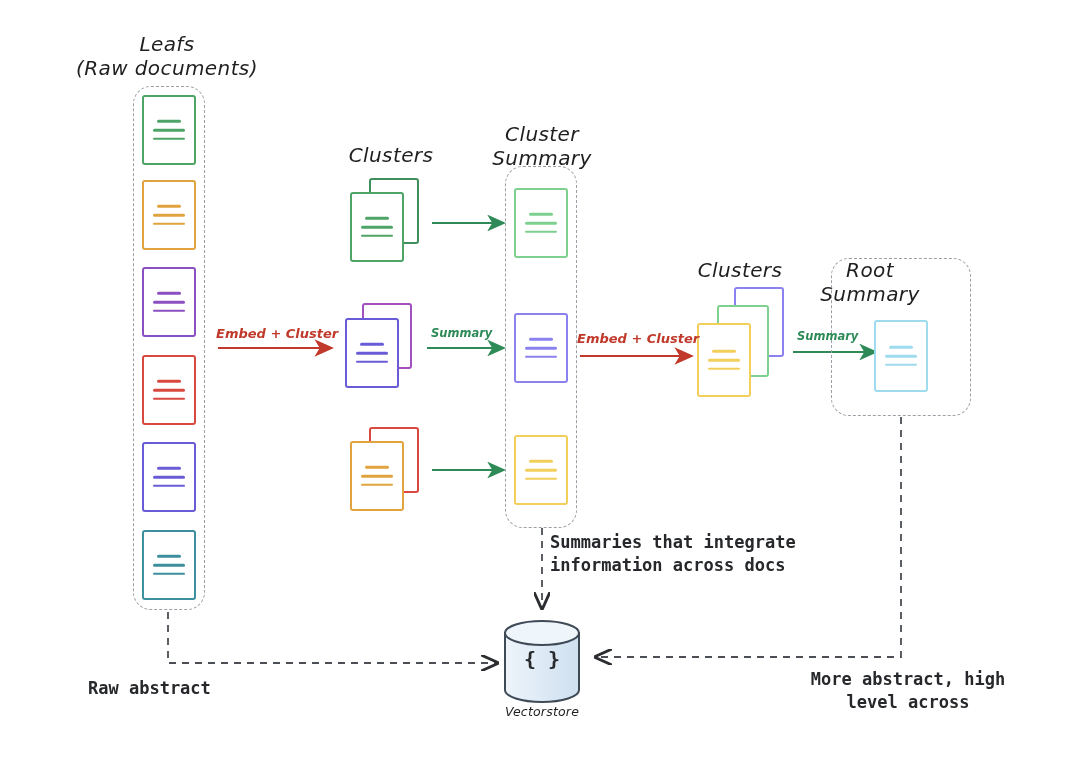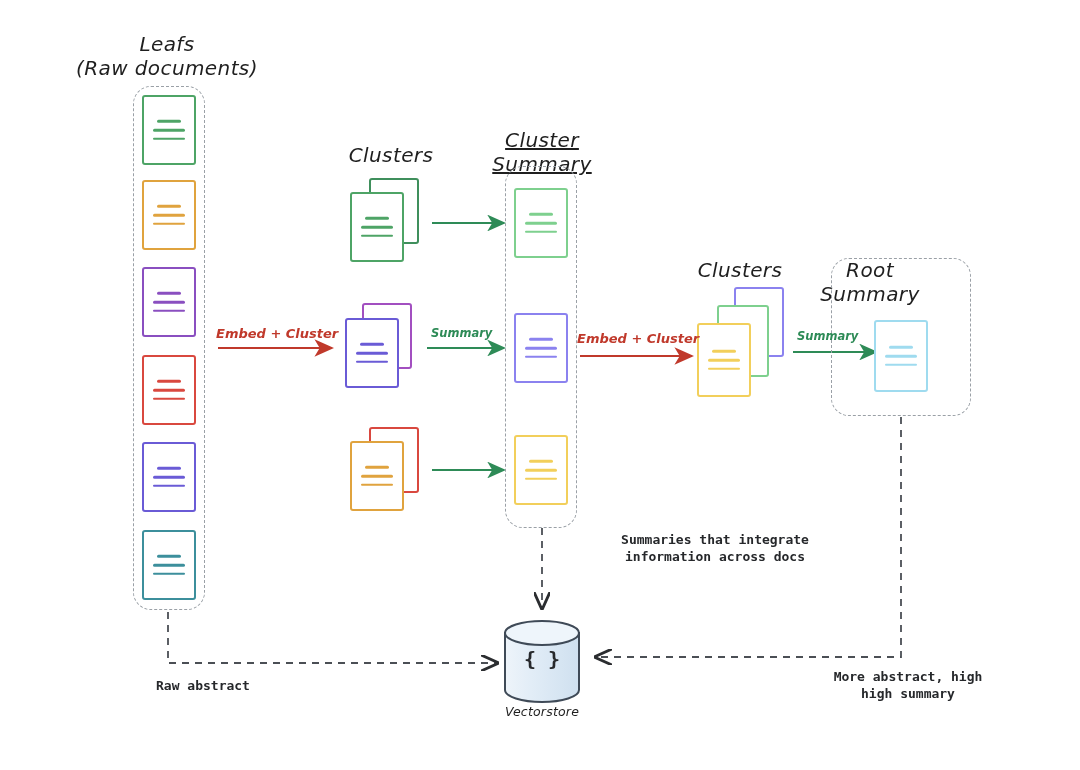--- a/index.html
+++ b/index.html
@@ -10,21 +10,21 @@
   #canvas {
     position: relative;
     width: 1080px;
     height: 770px;
     background: #ffffff;
     overflow: hidden;
     font-family: "DejaVu Sans", sans-serif;
   }
 
   
-  .abs { position: absolute; text-align: center; }
+  .abs { position: absolute; }
 
   
   .hand {
     font-family: "DejaVu Sans", sans-serif;
     color: #1f1f1f;
     font-size: 20px;
     letter-spacing: 0.4px;
     text-align: center;
     line-height: 1.22;
     white-space: pre-line;
@@ -34,21 +34,21 @@
   .hand.small {
     font-size: 12.5px;
     font-style: italic;
     letter-spacing: 0.2px;
   }
 
   
   .mono {
     font-family: "DejaVu Sans Mono", monospace;
     color: #26282b;
-    font-size: 13px;
+    font-size: 17px;
     line-height: 1.34;
     white-space: pre-line;
     font-weight: 600;
   }
   .mono.cap {
     font-size: 13px;
     font-weight: 600;
     font-style: italic;
     font-family: "DejaVu Sans", sans-serif;
   }
@@ -135,21 +135,21 @@
       <path d="M505,633 L505,690 A37,12 0 0 0 579,690 L579,633 Z" fill="url(#cylBody)" stroke="#3f4a57" stroke-width="2"></path>
       <ellipse cx="542" cy="633" rx="37" ry="12" fill="#eef5fb" stroke="#3f4a57" stroke-width="2"></ellipse>
     </g>
   </svg>
 
   <div class="abs hand" style="left:62px; top:32px; width:210px;">Leafs
 (Raw documents)</div>
 
   <div class="abs hand" style="left:296px; top:143px; width:190px;">Clusters</div>
 
-  <div class="abs hand" style="left:452px; top:128px; width:180px;text-decoration:underline;">Cluster
+  <div class="abs hand" style="left:452px; top:122px; width:180px;">Cluster
 Summary</div>
 
   <div class="abs hand" style="left:645px; top:258px; width:190px;">Clusters</div>
 
   <div class="abs hand" style="left:780px; top:258px; width:180px;font-style:italic;">Root
 Summary</div>
 
   <div class="dashbox" style="left:133px; top:86px; width:72px; height:524px;"></div>
 
   <div class="doc" style="left:142px; top:95px; width:54px; height:70px; border-color:#4ea466; color:#4ea466;">
@@ -279,21 +279,21 @@
   <div class="abs mono cap" style="left:431px; top:326px; color:#2e8b57; font-size:11.5px;">Summary</div>
 
   <div class="abs mono cap" style="left:577px; top:330px; color:#c0392b;">Embed + Cluster</div>
 
   <div class="abs mono cap" style="left:797px; top:329px; color:#2e8b57; font-size:11.5px;">Summary</div>
 
   <div class="abs mono" style="left:550px; top:531px; width:330px;">Summaries that integrate
 information across docs</div>
 
   <div class="abs mono" style="left:783px; top:668px; width:250px; text-align:center;">More abstract, high
-high summary</div>
+level across</div>
 
   <div class="abs mono" style="left:88px; top:677px; width:230px;">Raw abstract</div>
 
   <div class="abs mono" style="left:505px; top:646px; width:74px; text-align:center; font-size:20px;">{ }</div>
 
   <div class="abs hand small" style="left:480px; top:704px; width:124px;text-align:center;">Vectorstore</div>
 
 </div>
 
 </body></html>

